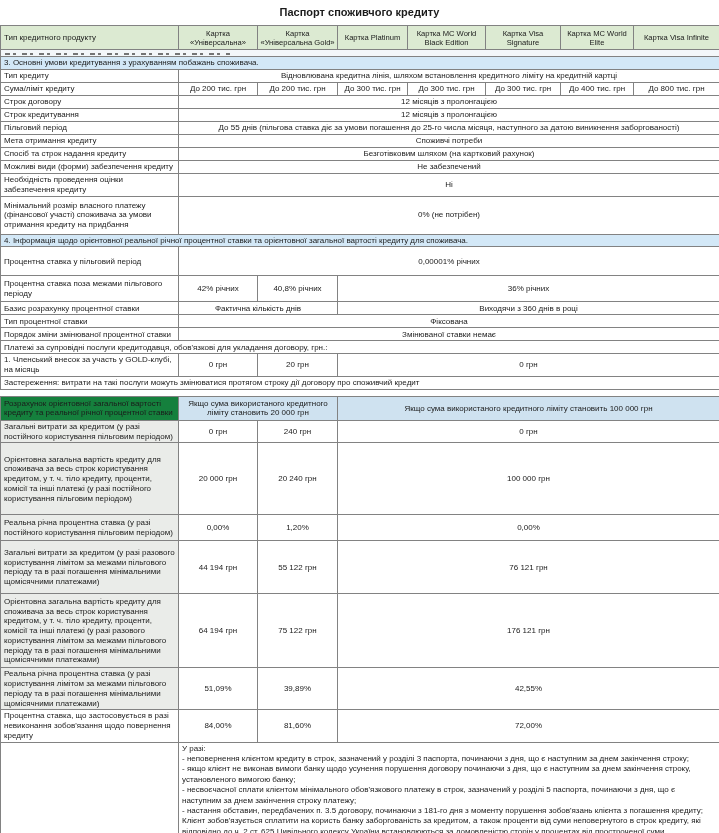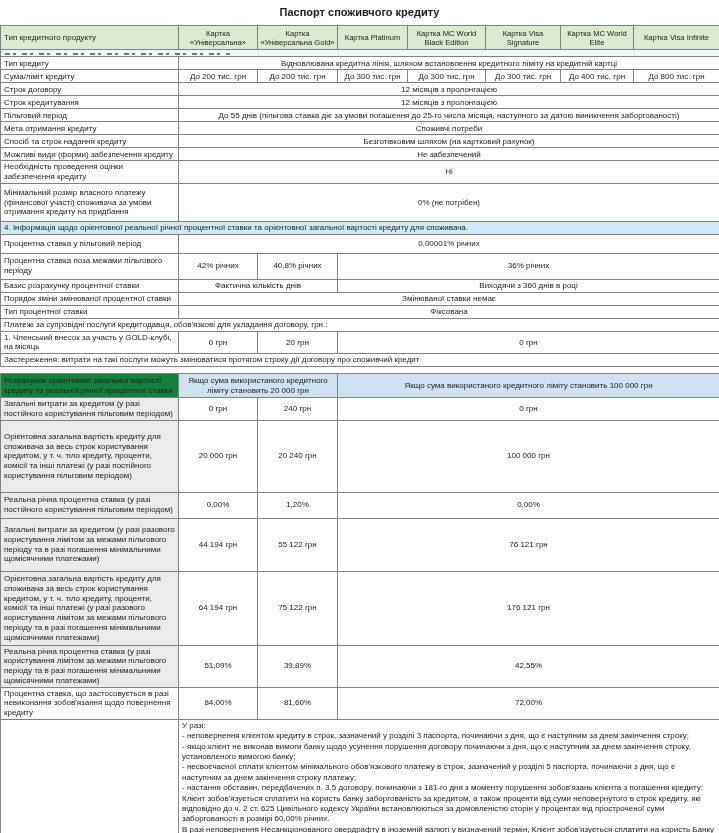--- a/index.html
+++ b/index.html
@@ -17,21 +17,21 @@
     overflow:hidden; word-wrap:break-word;
   }
   .lbl{text-align:left;}
   .val{text-align:center;}
   .green{background:#dcead2;}
   .blue{background:#d3e8f7;}
   .subgreen{background:#15803d;}
   .subblue{background:#cfe2f0;}
   .gray{background:#eaece9;}
   .prod{text-align:center; font-size:7.6px; padding:1px;}
-  .h24{height:24px;} .h12{height:11px;} .h14{height:13px;} .h20{height:19px;}
+  .h24{height:24px;} .h12{height:11px;} .h14{height:13px;} .h20{height:29px;}
   .h27{height:26px;} .h40{height:38px;} .h21{height:20px;} .h25{height:24px;}
   .h55{height:53px;} .h74{height:72px;} .h76{height:74px;} .h36{height:34px;}
   .clipped-td{height:6px; padding:0; background:#f3f7fa; border-top:1px solid #9a9a9a;}
   .smudge{
     height:2px; width:225px; margin:2px 0 0 4px;
     background:repeating-linear-gradient(90deg,#4a4a4a 0 5px,transparent 5px 8px,#4a4a4a 8px 11px,transparent 11px 17px);
     opacity:.75;
   }
   .bigtext{
     text-align:left; vertical-align:top; white-space:pre-wrap; line-height:1.3;
@@ -66,20 +66,23 @@
       <td class="prod green">Картка MC World Black Edition</td>
       <td class="prod green">Картка Visa Signature</td>
       <td class="prod green">Картка MC World Elite</td>
       <td class="prod green">Картка Visa Infinite</td>
     </tr>
     <tr>
       <td colspan="8" class="clipped-td">
             <div class="smudge"></div>
           </td>
     </tr>
+    <tr class="h12">
+      <td colspan="8" class="lbl blue">3. Основні умови кредитування з урахуванням побажань споживача.</td>
+    </tr>
     <tr class="h14">
       <td class="lbl">Тип кредиту</td>
       <td colspan="7" class="val">Відновлювана кредитна лінія, шляхом встановлення кредитного ліміту на кредитній картці</td>
     </tr>
     <tr class="h14">
       <td class="lbl">Сума/ліміт кредиту</td>
       <td class="val">До 200 тис. грн</td>
       <td class="val">До 200 тис. грн</td>
       <td class="val">До 300 тис. грн</td>
       <td class="val">До 300 тис. грн</td>
@@ -131,26 +134,26 @@
       <td class="val">42% річних</td>
       <td class="val">40,8% річних</td>
       <td colspan="5" class="val">36% річних</td>
     </tr>
     <tr class="h14">
       <td class="lbl">Базис розрахунку процентної ставки</td>
       <td colspan="2" class="val">Фактична кількість днів</td>
       <td colspan="5" class="val">Виходячи з 360 днів в році</td>
     </tr>
     <tr class="h14">
+      <td class="lbl">Тип процентної ставки</td>
+      <td colspan="7" class="val">Фіксована</td>
+    </tr>
+    <tr class="h14">
       <td class="lbl">Порядок зміни змінюваної процентної ставки</td>
       <td colspan="7" class="val">Змінюваної ставки немає</td>
-    </tr>
-    <tr class="h14">
-      <td class="lbl">Тип процентної ставки</td>
-      <td colspan="7" class="val">Фіксована</td>
     </tr>
     <tr class="h14">
       <td colspan="8" class="lbl">Платежі за супровідні послуги кредитодавця, обов'язкові для укладання договору, грн.:</td>
     </tr>
     <tr class="h21">
       <td class="lbl">1. Членський внесок за участь у GOLD-клубі, на місяць</td>
       <td class="val">0 грн</td>
       <td class="val">20 грн</td>
       <td colspan="5" class="val">0 грн</td>
     </tr>

